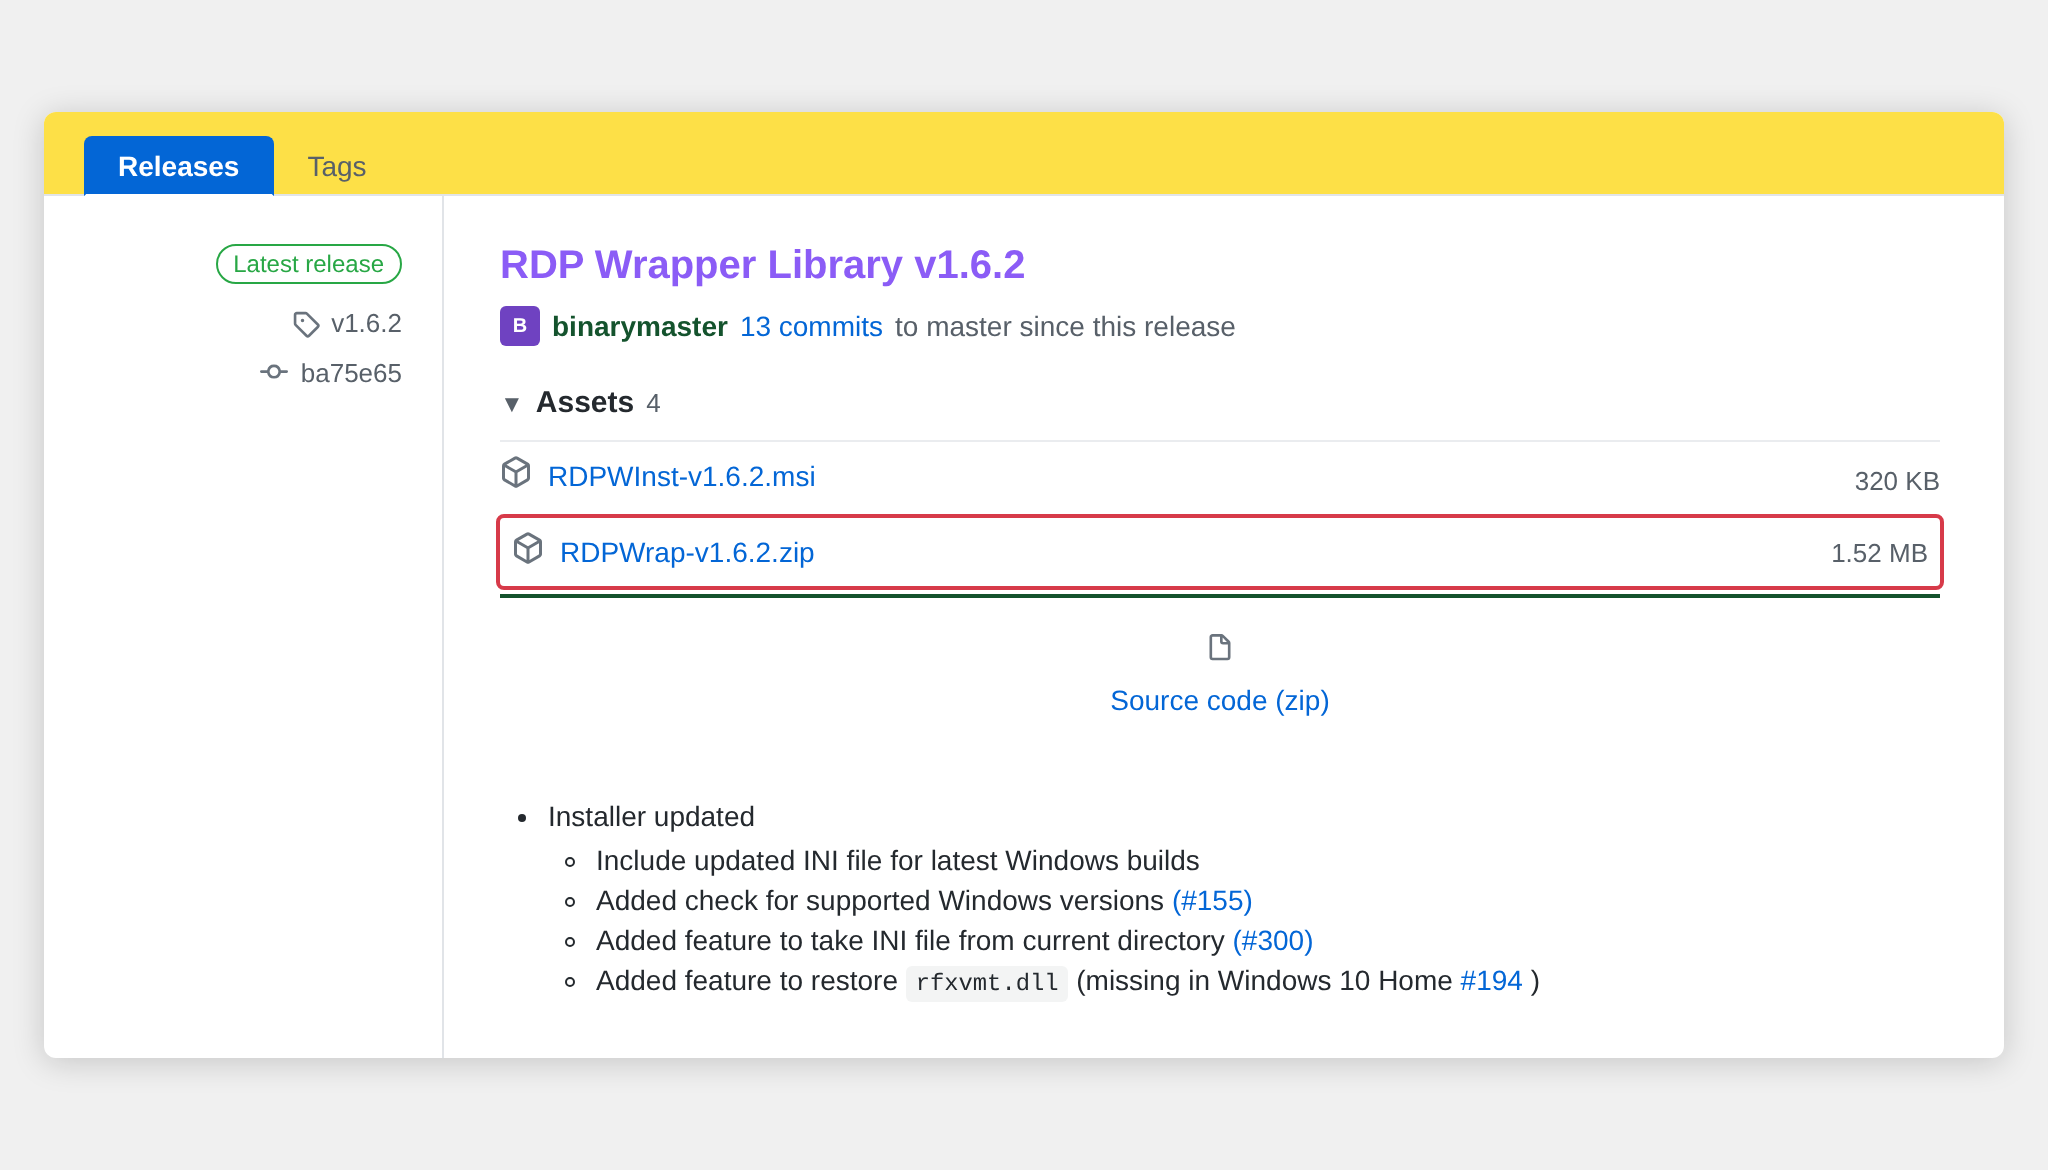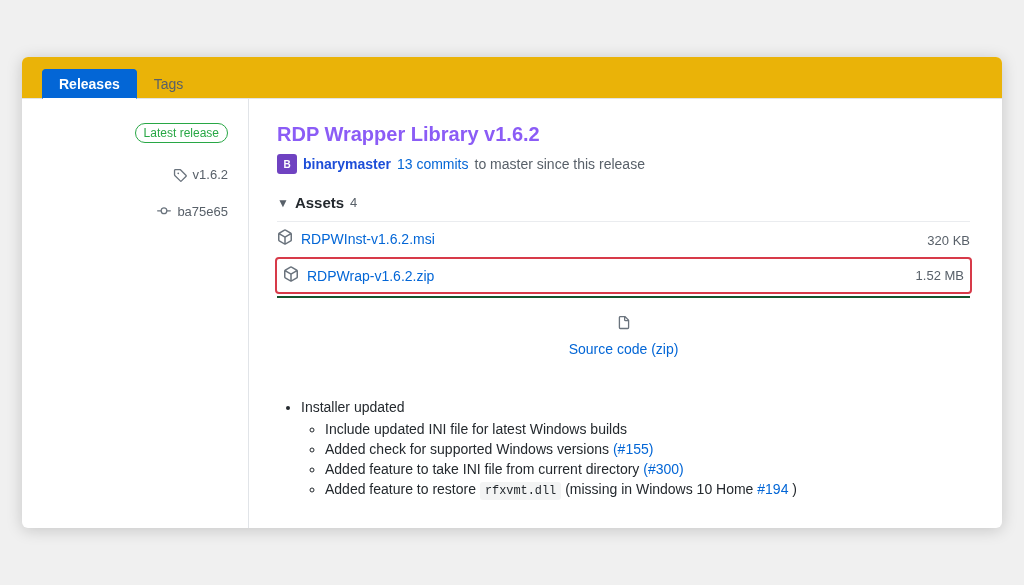--- a/index.html
+++ b/index.html
@@ -19,21 +19,21 @@
       box-shadow: 0 2px 16px rgba(0,0,0,0.18);
       width: 980px;
       overflow: hidden;
     }
     
     .tab-bar {
       display: flex;
       align-items: center;
       padding: 12px 20px 0 20px;
       border-bottom: 1px solid #e1e4e8;
-      background: #eab308;
+      background: #fde047;
     }
     .tab-releases {
       background: #0366d6;
       color: #fff;
       border-radius: 4px 4px 0 0;
       padding: 6px 16px;
       font-size: 14px;
       font-weight: 600;
       border: 1px solid #0366d6;
       border-bottom: 1px solid #fff;
@@ -50,28 +50,28 @@
       cursor: pointer;
       margin-bottom: -1px;
     }
     
     .content {
       display: flex;
       padding: 0;
     }
     
     .sidebar {
-      width: 227px;
+      width: 200px;
       min-width: 160px;
       padding: 24px 20px 20px 20px;
       border-right: 1px solid #e1e4e8;
       display: flex;
       flex-direction: column;
       align-items: flex-end;
-      gap: 20px;
+      gap: 8px;
     }
     .latest-badge {
       border: 1px solid #28a745;
       color: #28a745;
       font-size: 12px;
       padding: 2px 8px;
       border-radius: 20px;
       font-weight: 500;
       margin-bottom: 4px;
     }
@@ -121,21 +121,21 @@
       border-radius: 3px;
       background: #6f42c1;
       display: inline-flex;
       align-items: center;
       justify-content: center;
       color: #fff;
       font-size: 10px;
       font-weight: bold;
     }
     .meta-link {
-      color: #1d4ed8;
+      color: #14532d;
       text-decoration: none;
       font-weight: 600;
     }
     .commits-link {
       color: #0366d6;
       text-decoration: none;
     }
     
     .assets-section {
       margin-bottom: 20px;

